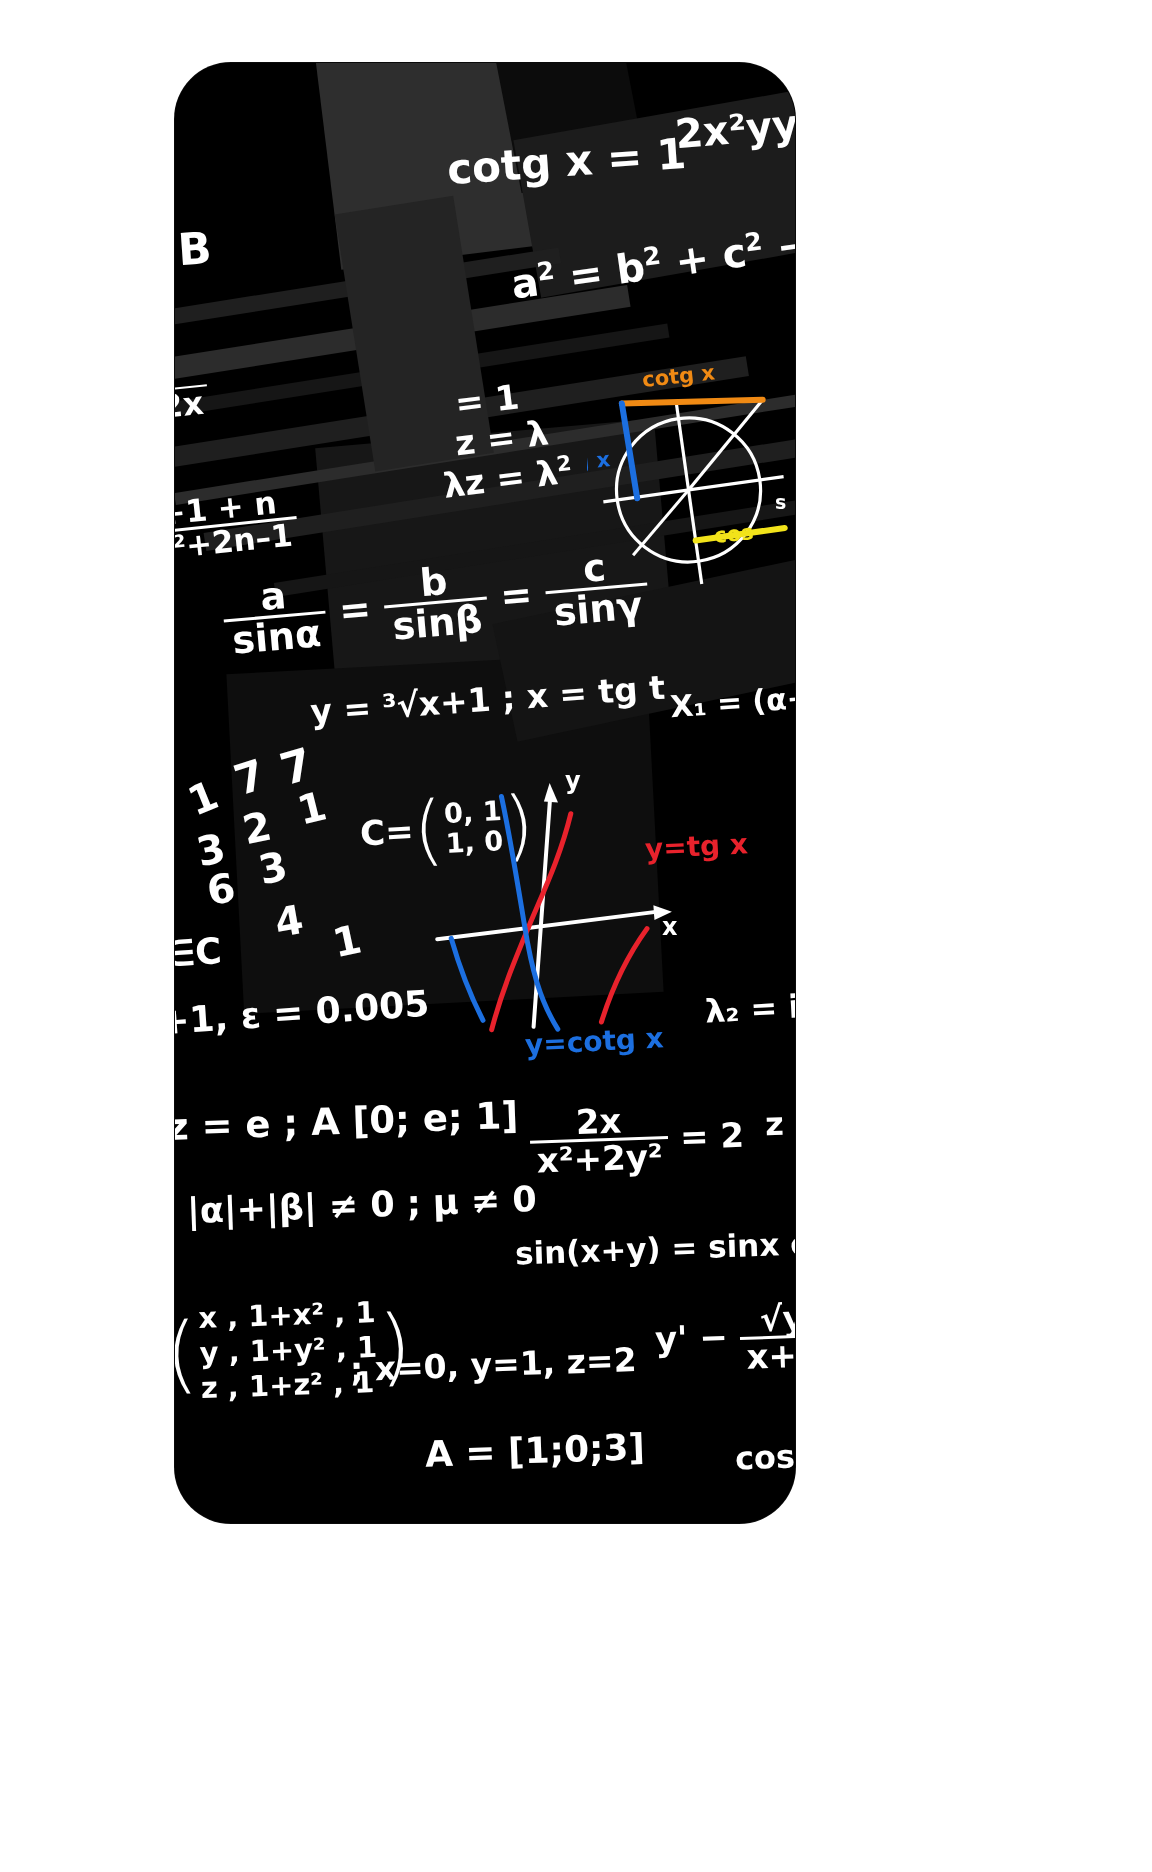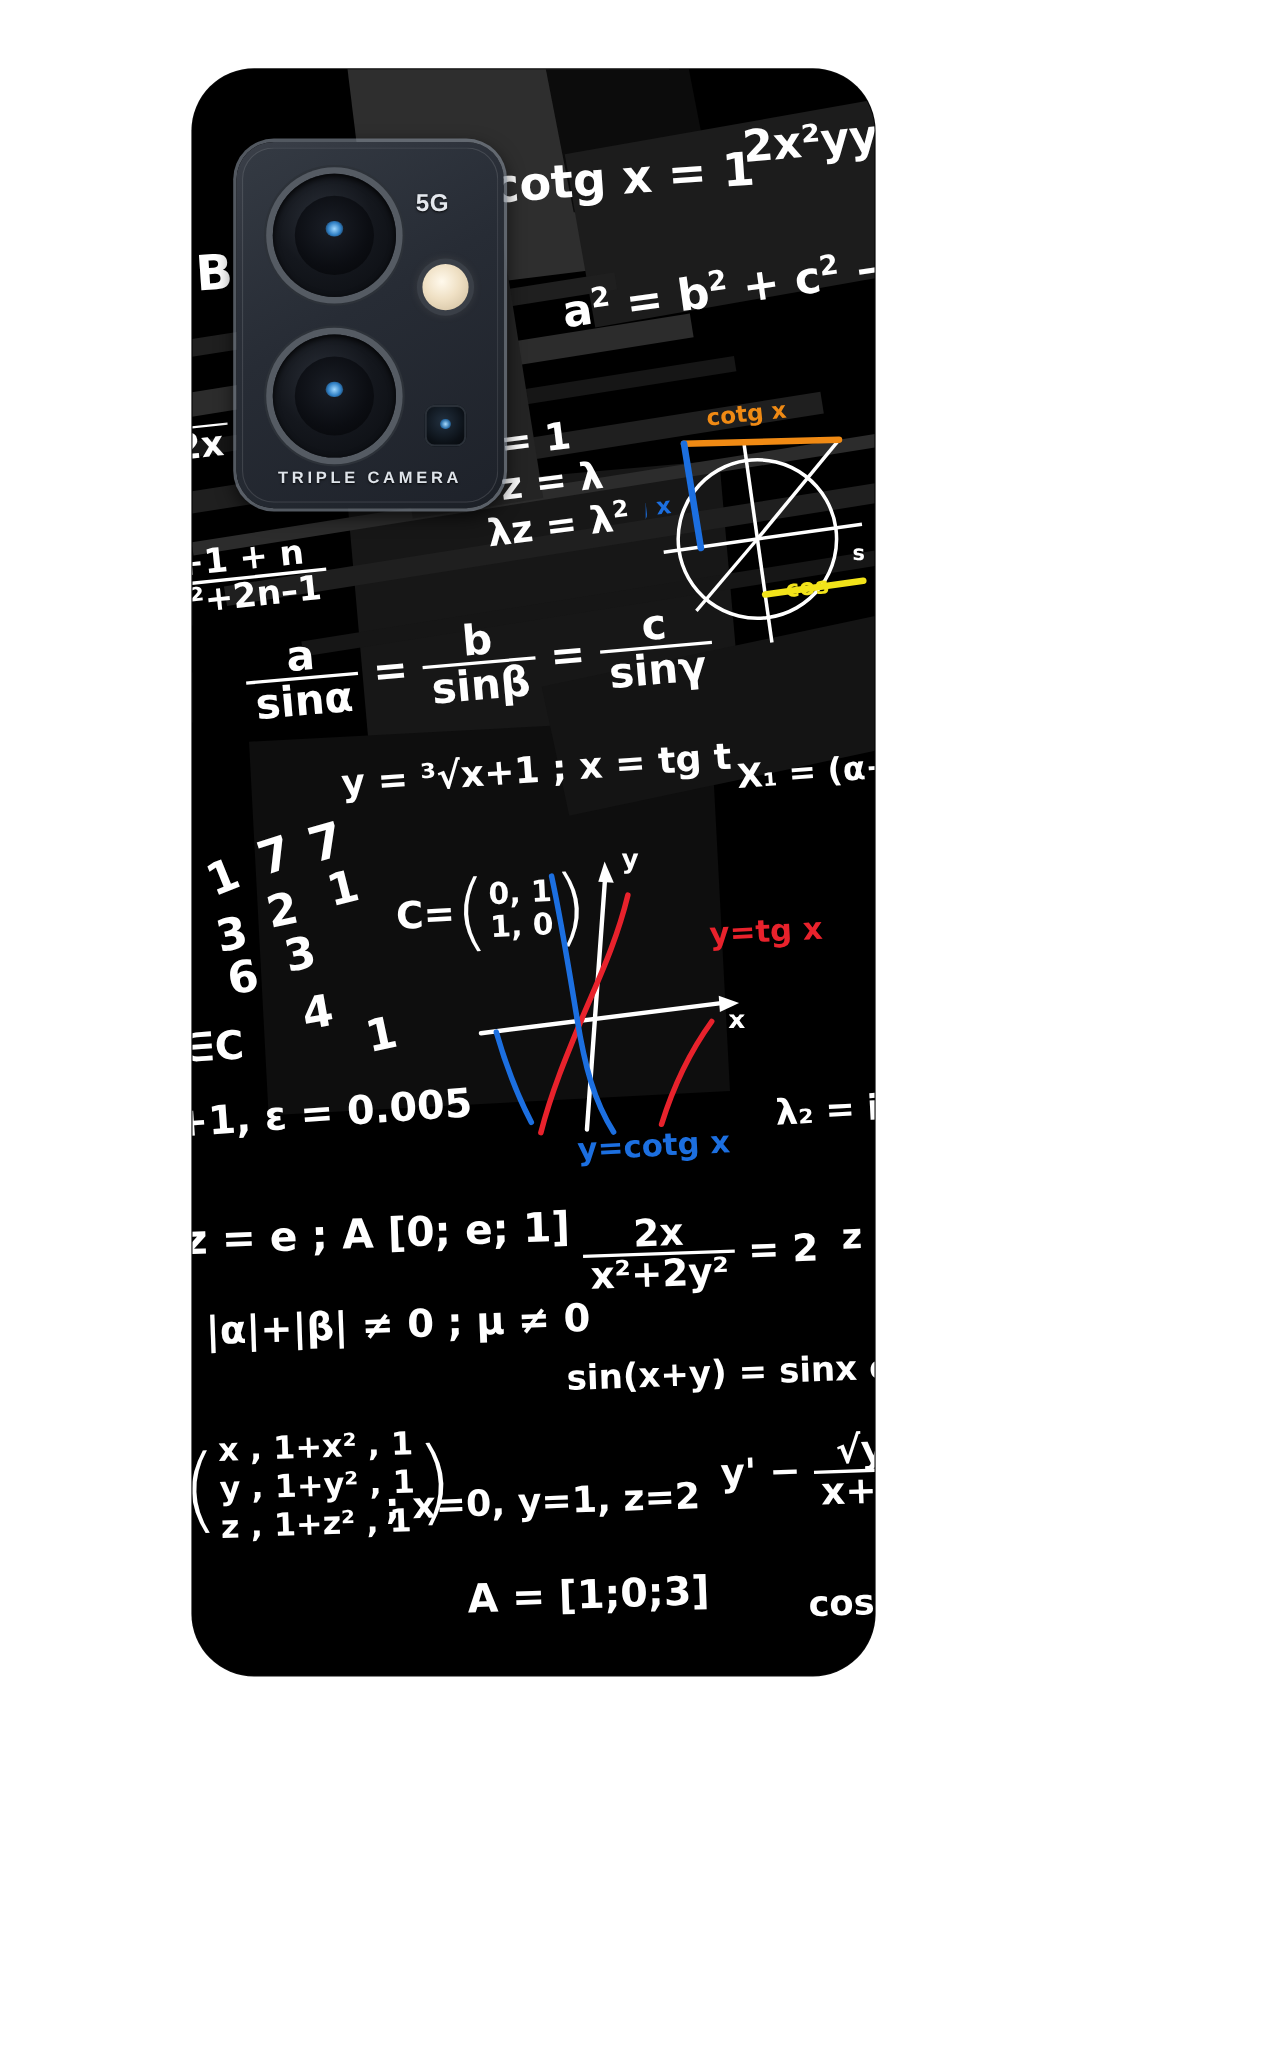--- a/index.html
+++ b/index.html
@@ -263,32 +263,14 @@
       <text x="140" y="26" fill="#ffffff" font-family="DejaVu Sans, sans-serif" font-size="24" font-weight="700">y</text>
       <text x="237" y="172" fill="#ffffff" font-family="DejaVu Sans, sans-serif" font-size="24" font-weight="700">x</text>
     </svg>
 
     <div class="hw red" style="left:470px;top:770px;font-size:28px;transform:rotate(-3deg);">y=tg x</div>
 
     <div class="hw blue" style="left:350px;top:965px;font-size:28px;transform:rotate(-3deg);">y=cotg x</div>
 
   </div>
 
-  <div id="cam">
-    <div class="inner">
-      <div class="lens" id="lens1">
-        <div class="glass"></div>
-        <div class="spark"></div>
-      </div>
-      <div class="lens" id="lens2">
-        <div class="glass"></div>
-        <div class="spark"></div>
-      </div>
-      <div id="flash"></div>
-      <div id="micro">
-        <div class="spark"></div>
-      </div>
-      <div id="badge5g">5G</div>
-      <div id="tripleCam">TRIPLE CAMERA</div>
-    </div>
-  </div>
 
 </div>
 
 </body></html>

